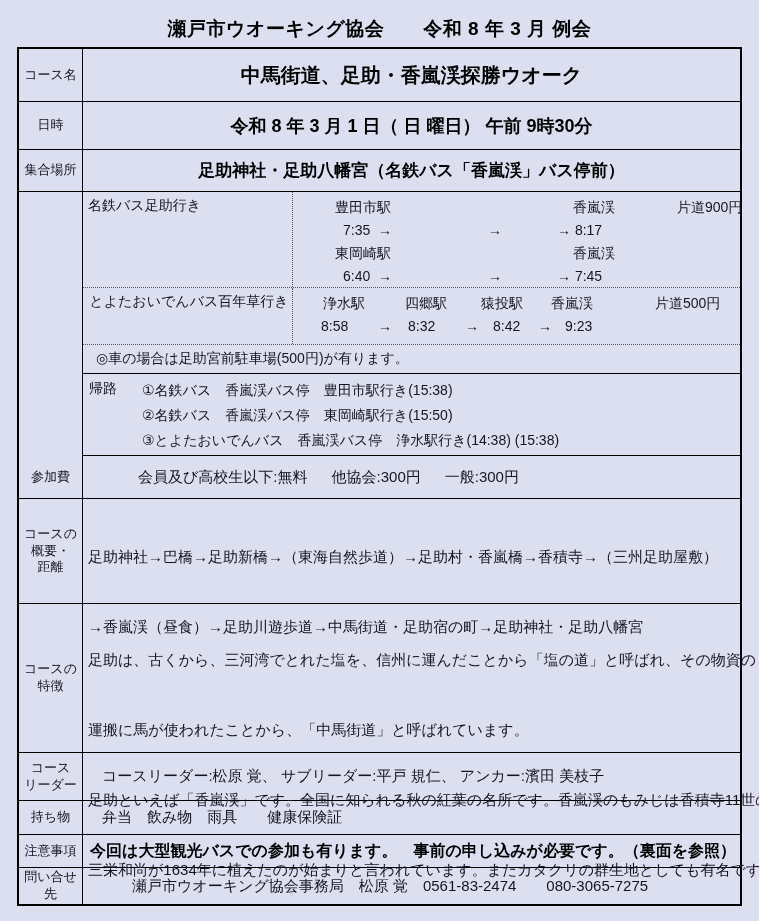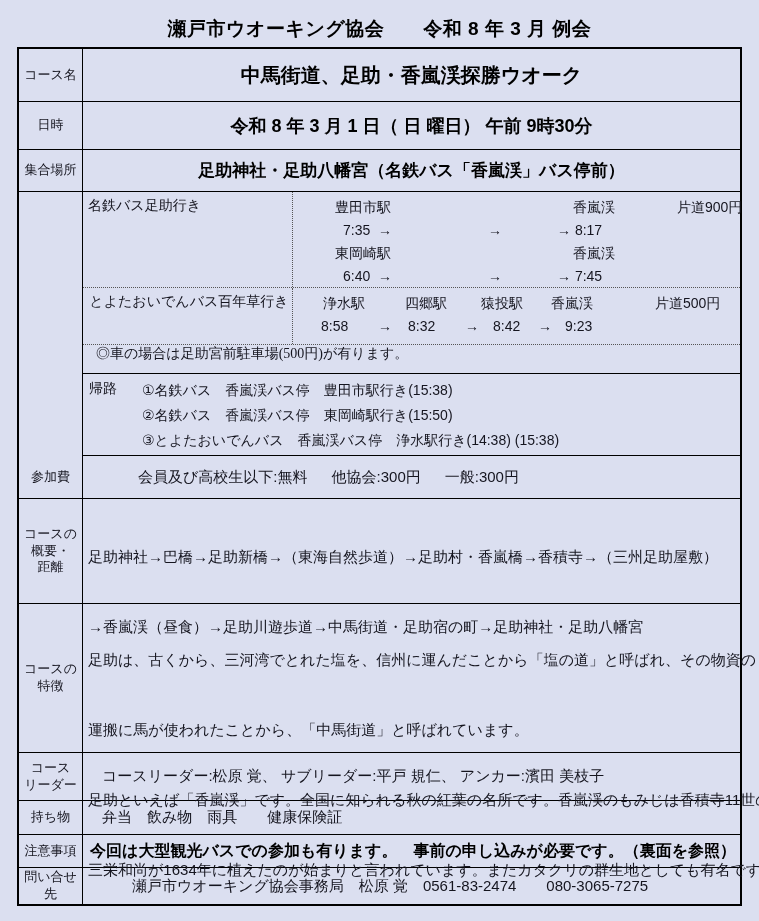--- a/index.html
+++ b/index.html
@@ -42,21 +42,21 @@
   .s2{height:57px;border-bottom:1px dotted #555;display:flex;text-align:center;}
   .busname{flex:0 0 210px;width:210px;border-right:1px dotted #555;box-sizing:border-box;padding:5px 2px 0 5px;}
   .sched{flex:1;position:relative;padding-top:4px;}
   .sl{position:relative;height:23px;line-height:23px;}
   .sl span{position:absolute;top:0;white-space:pre;}
   .m-from{left:20px;} .m-to{left:258px;} .m-fare{left:362px;}
   .m-dep{left:28px;}  .m-mid{left:173px;} .m-arr{left:242px;}
   .o-s1{left:30px;} .o-s2{left:112px;} .o-s3{left:188px;} .o-s4{left:258px;} .o-fare{left:362px;}
   .o-t1{left:28px;} .o-a1{left:85px;} .o-t2{left:115px;} .o-a2{left:172px;}
   .o-t3{left:200px;} .o-a3{left:245px;} .o-t4{left:272px;}
-  .s3{height:29px;border-bottom:1px solid #000;display:flex;align-items:flex-start;padding-left:13px;font-family:Liberation Serif, serif;}
+  .s3{height:29px;border-bottom:1px solid #000;display:flex;align-items:center;padding-left:13px;}
   .s4{height:83px;border-bottom:1px solid #000;display:flex;padding-top:4px;}
   .kiro{flex:0 0 59px;width:59px;padding-left:6px;box-sizing:border-box;padding-top:2px;}
   .kirolist{flex:1;}
   .rl{height:25px;line-height:25px;white-space:pre;}
   .s5{height:42px;display:flex;align-items:center;padding-left:55px;gap:24px;font-size:15px;}
   .s5 span{white-space:pre;}
 
   
   .r-overview{height:105px;}
   .r-overview .val{display:block;position:relative;padding:12px 0 0 5px;font-size:15px;}

